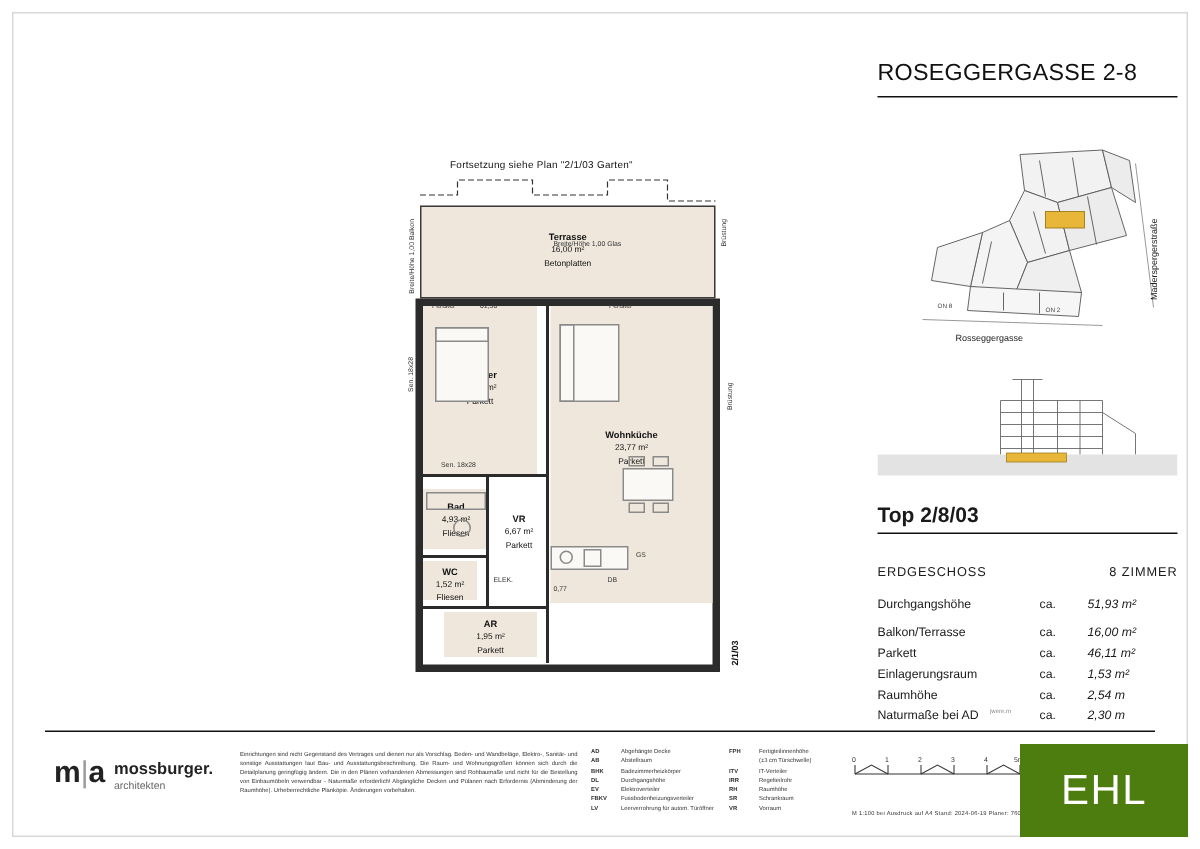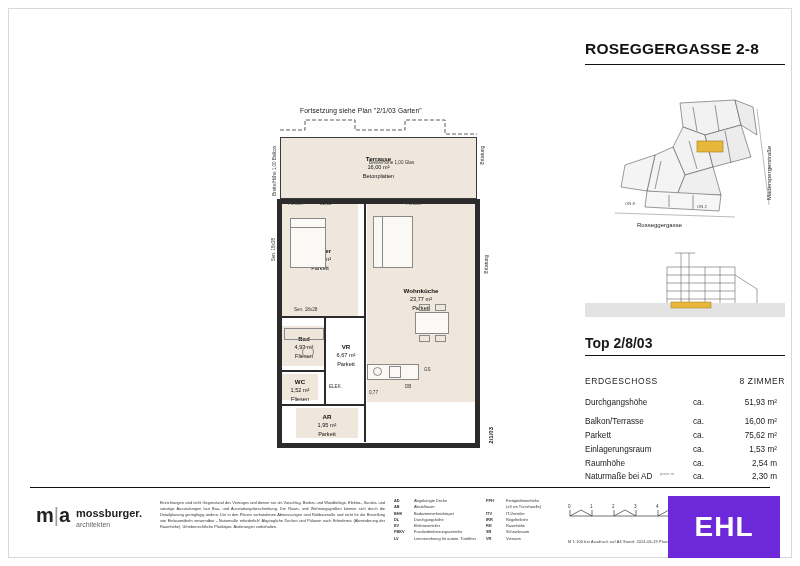--- a/index.html
+++ b/index.html
@@ -30,21 +30,21 @@
   }
 
   
   .right-col {
     position: absolute;
     left: 585px; top: 40px;
     width: 200px;
   }
   .proj-title {
     font-size: 15.5px;
-    font-weight: bold;
+    font-weight: normal;
     letter-spacing: 0.2px;
     color: #111;
   }
   .proj-sub {
     font-size: 8.5px;
     margin-top: 6px;
     color: #222;
   }
   .hr {
     border-top: 1px solid #111;
@@ -89,21 +89,21 @@
     font-size: 8.2px;
     width: 100%;
     border-collapse: collapse;
   }
   .area-table td {
     padding: 2.4px 0;
     vertical-align: top;
   }
   .area-table td.lbl { width: 54%; }
   .area-table td.ca  { width: 16%; text-align: left; }
-  .area-table td.val { width: 30%; text-align: right; padding-right: 8px;}
+  .area-table td.val { width: 30%; padding-right: 8px; font-style: italic;}
   .gap-row td { height: 5px; padding: 0; }
   .note-fortsetzung {
     position: absolute;
     left: 300px; top: 107px;
     font-size: 6.6px;
     color: #111;
     letter-spacing: 0.2px;
   }
 
   .terrasse {
@@ -223,26 +223,26 @@
   .scale-nums span { position: absolute; }
   .plandate {
     position: absolute;
     left: 568px; top: 540px;
     font-size: 3.8px;
     color: #333;
     letter-spacing: 0.2px;
   }
   .ehl {
     position: absolute;
-    right: 20px; bottom: 8px;
+    right: 8px; bottom: 8px;
     width: 112px; height: 62px;
-    background: #6d28d9;
+    background: #4d7c0f;
     color: #fff;
     font-size: 28px;
-    font-weight: bold;
+    font-weight: normal;
     letter-spacing: 1px;
     display: flex;
     align-items: center;
     justify-content: center;
   }
   .jwere {
     position: absolute;
     right: 126px; top: 471px;
     font-size: 4px;
     color: #888;
@@ -334,21 +334,21 @@
             <td colspan="3"></td>
           </tr>
       <tr>
         <td class="lbl">Balkon/Terrasse</td>
         <td class="ca">ca.</td>
         <td class="val">16,00 m²</td>
       </tr>
       <tr>
         <td class="lbl">Parkett</td>
         <td class="ca">ca.</td>
-        <td class="val">75,62 m²</td>
+        <td class="val">46,11 m²</td>
       </tr>
       <tr>
         <td class="lbl">Einlagerungsraum</td>
         <td class="ca">ca.</td>
         <td class="val">1,53 m²</td>
       </tr>
       <tr>
         <td class="lbl">Raumhöhe</td>
         <td class="ca">ca.</td>
         <td class="val">2,54 m</td>

